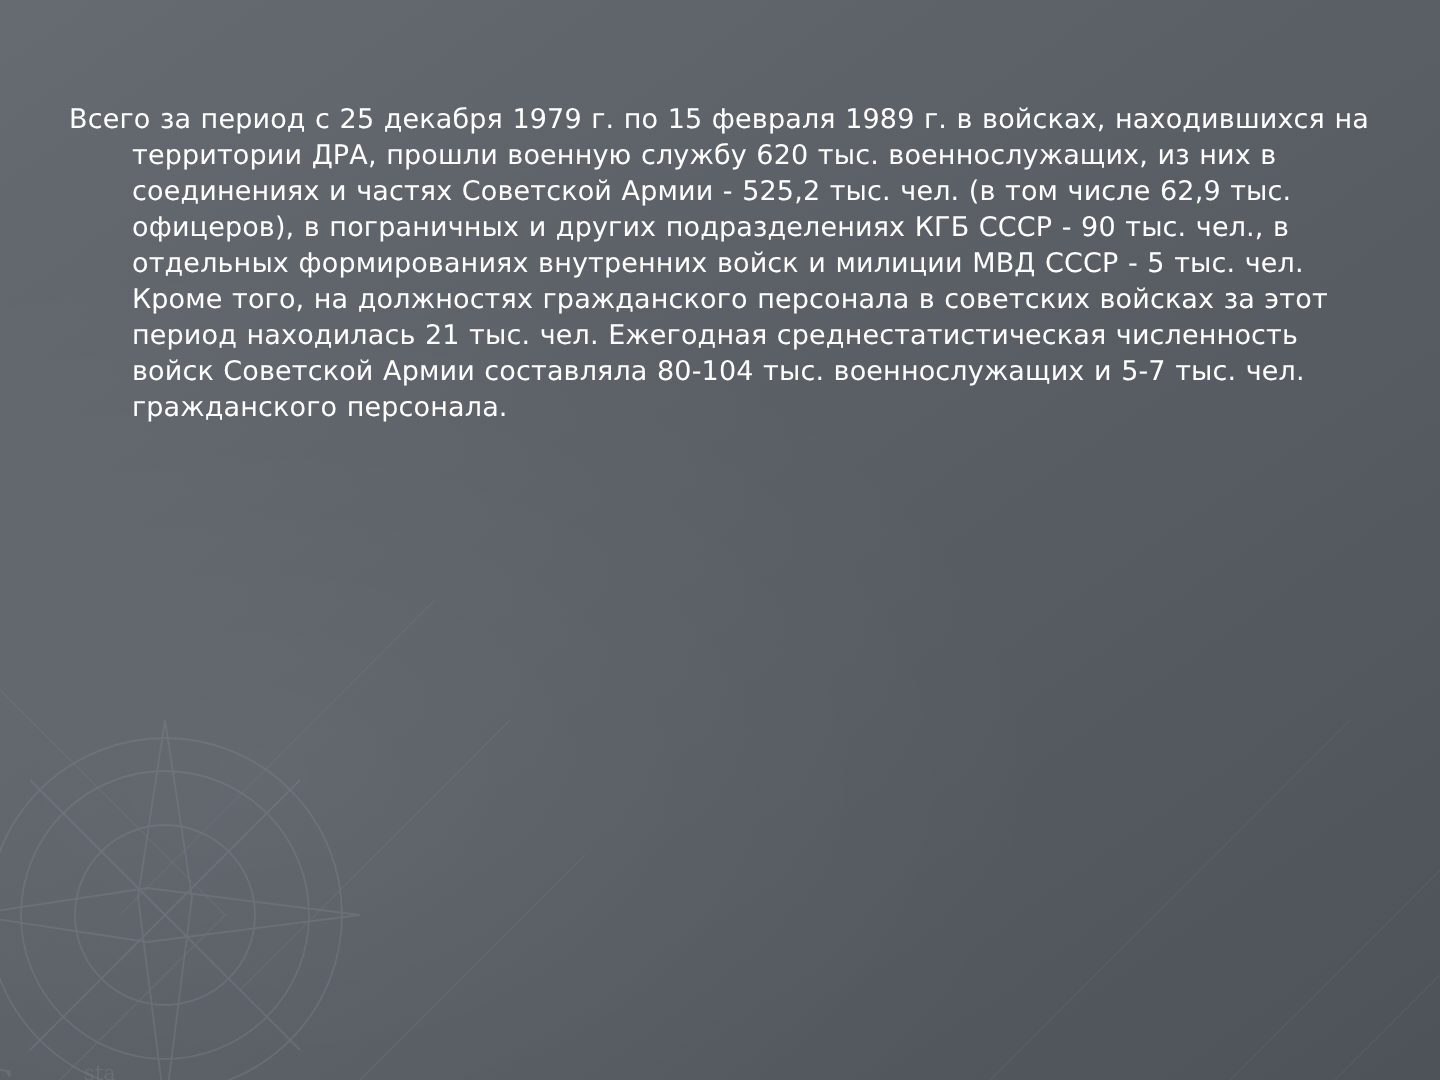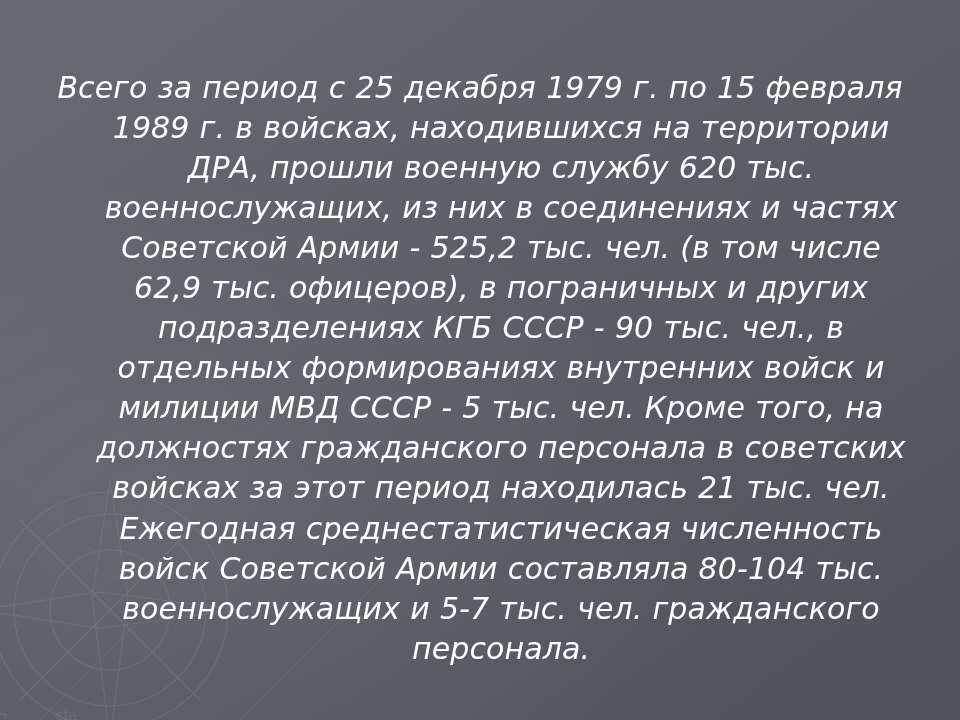--- a/index.html
+++ b/index.html
@@ -49,29 +49,28 @@
 
   .content {
     position: absolute;
     left: 46px;
     top: 68px;
     width: 868px;
   }
 
   .body-text {
     color: #ffffff;
-    font-size: 30px;
+    font-size: 18px;
     line-height: 1.335;
     letter-spacing: 0.1px;
     text-indent: -42px;
     padding-left: 42px;
     margin: 0;
-    text-align: center;
+    text-align: left;
     word-spacing: 0.5px;
-    font-style: italic;
   }
 </style>
 </head>
 <body>
 
 <div class="slide">
 
   <div class="deco">
     <svg viewBox="0 0 520 420" xmlns="http://www.w3.org/2000/svg">
       <g fill="none" stroke="#8b9097" stroke-width="1.2" opacity="0.55">

